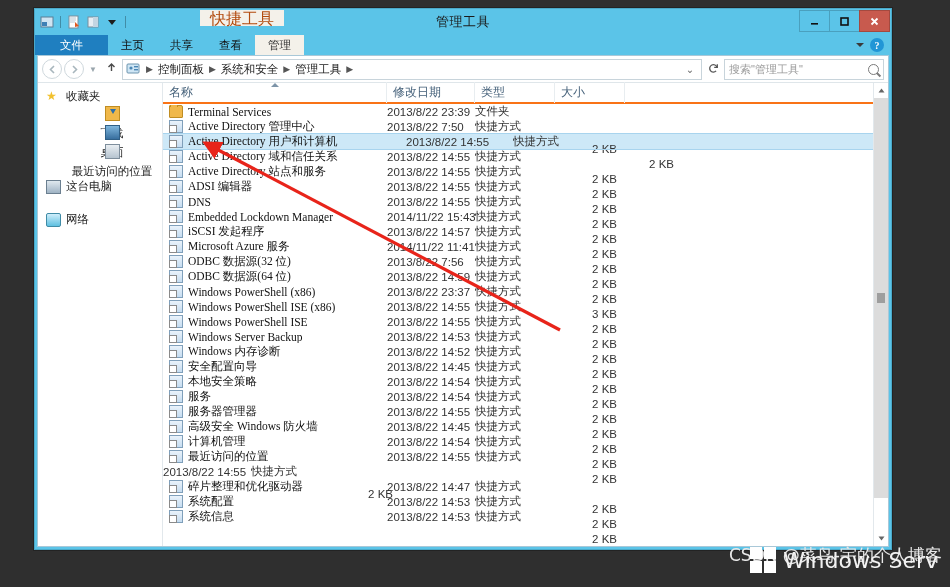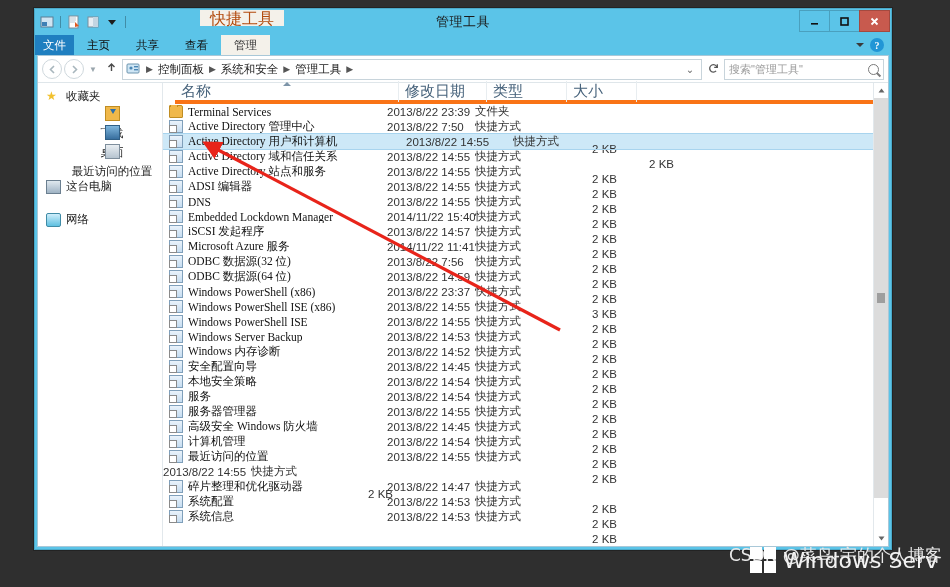--- a/index.html
+++ b/index.html
@@ -83,21 +83,21 @@
     background: #5bc4e8;
     display: flex; align-items: stretch;
     position: relative;
   }
   .tab {
     padding: 0 13px;
     font-size: 11.5px; color: #111;
     display: flex; align-items: center;
     cursor: default;
   }
-  .tab.file { background: #1f7fc0; color: #fff; padding: 0 8px; }
+  .tab.file { background: #1f7fc0; color: #fff; padding: 0 25px; }
   .tab.manage { background: #f4f1ea; color: #333; }
   .tab-spacer { flex: 1; background: transparent; }
   .tabrow-right {
     display: flex; align-items: center; gap: 6px;
     padding-right: 7px;
   }
   .chev-down {
     width: 0; height: 0;
     border-left: 4px solid transparent;
     border-right: 4px solid transparent;
@@ -205,25 +205,24 @@
   .nav-ico { width: 15px; height: 14px; flex: 0 0 15px; position: relative; }
 
   
   #listpane {
     flex: 1; display: flex; flex-direction: column; min-width: 0;
     background: #fff;
   }
   #colhead {
     height: 21px; flex: 0 0 21px;
     display: flex; align-items: center;
-    border-bottom: 4px solid #f97316;
-    font-size: 15px; color: #45617a;
+    border-bottom: 2px solid #f97316;
+    font-size: 12px; color: #45617a;
     background: #fff;
     position: relative;
-    margin-left: 12px;
   }
   .col {
     height: 21px; display: flex; align-items: center;
     padding-left: 6px;
     border-right: 1px solid #e8edf0;
     overflow: hidden; white-space: nowrap;
     position: relative;
   }
   .col.name { width: 224px; flex: 0 0 224px; }
   .col.date { width: 88px; flex: 0 0 88px; }
@@ -644,21 +643,21 @@
                 </div>
                 <div class="cell date">2013/8/22 14:55</div>
                 <div class="cell type">快捷方式</div>
                 <div class="cell size">2 KB</div>
               </div>
               <div class="row">
                 <div class="cell name">
                   <span class="fico ic-shortcut"></span>
                   <span>Embedded Lockdown Manager</span>
                 </div>
-                <div class="cell date">2014/11/22 15:40</div>
+                <div class="cell date">2014/11/22 15:43</div>
                 <div class="cell type">快捷方式</div>
                 <div class="cell size">2 KB</div>
               </div>
               <div class="row">
                 <div class="cell name">
                   <span class="fico ic-shortcut"></span>
                   <span>iSCSI 发起程序</span>
                 </div>
                 <div class="cell date">2013/8/22 14:57</div>
                 <div class="cell type">快捷方式</div>

